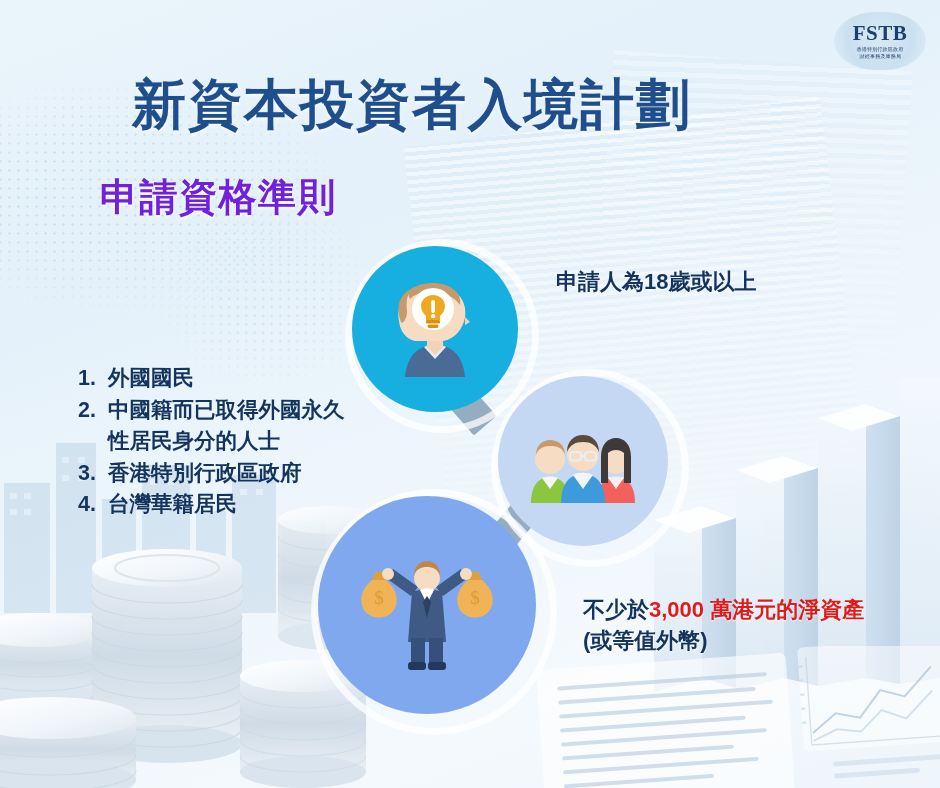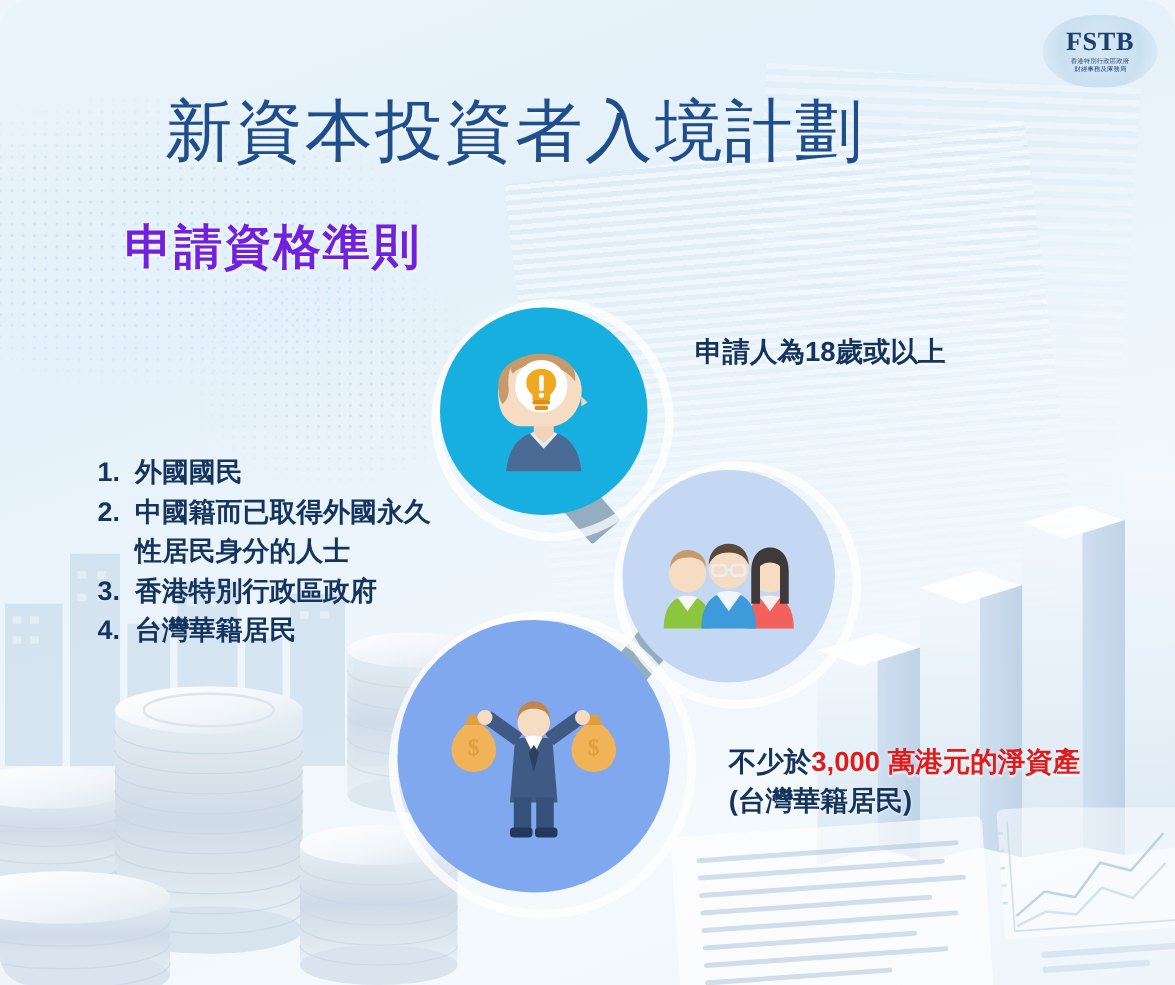--- a/index.html
+++ b/index.html
@@ -6,21 +6,20 @@
   html,body{margin:0;padding:0;}
   body{
     width:940px;height:788px;overflow:hidden;
     font-family:"Liberation Sans","DejaVu Sans",sans-serif;
     background:#eef6fb;
   }
   #poster{
     position:relative;width:940px;height:788px;overflow:hidden;
     background:
       linear-gradient(160deg,#eaf4fb 0%,#e4f1fa 28%,#eef6fc 55%,#f4f9fd 80%,#eef5fb 100%);
-    border-radius: 24px;
   }
 
   
   .bg-layer{position:absolute;pointer-events:none;}
 
   
   .worldmap{
     left:-40px;top:40px;width:470px;height:300px;opacity:.55;
     background-image:radial-gradient(circle, #b8d7ea 1.05px, transparent 1.3px);
     background-size:9px 9px;
@@ -82,21 +81,21 @@
   }
   .logo-sub1,.logo-sub2{
     font-size:5px;color:#24456f;letter-spacing:.1px;line-height:1.35;white-space:nowrap;
     transform:scaleX(1.02);
   }
   .logo-sub1{margin-top:2px;}
 
   
   .title{
     position:absolute;left:132px;top:69px;
-    font-size:54px;font-weight:400;letter-spacing:2px;color:#1f4e8c;
+    font-size:54px;font-weight:700;letter-spacing:2px;color:#1f4e8c;
     text-shadow:0 2px 3px rgba(255,255,255,.85), 0 0 1px rgba(31,78,140,.35);
     white-space:nowrap;
   }
   .subtitle{
     position:absolute;left:100px;top:172px;
     font-size:38px;font-weight:700;letter-spacing:1.5px;color:#7120dc;
     text-shadow:0 2px 3px rgba(255,255,255,.8);
     white-space:nowrap;
   }
 
@@ -457,16 +456,16 @@
       <rect x="72" y="124" width="18" height="8" rx="3" fill="#22395c"></rect>
     </svg>
   </div>
 
   <div class="callout-age">申請人為18歲或以上</div>
 
   <div class="callout-asset">
     <div>
       <span>不少於</span><span class="hl-red">3,000 萬港元的淨資產</span>
     </div>
-    <div>(台灣華籍居民)</div>
+    <div>(或等值外幣)</div>
   </div>
 
 </div>
 
 </body></html>

